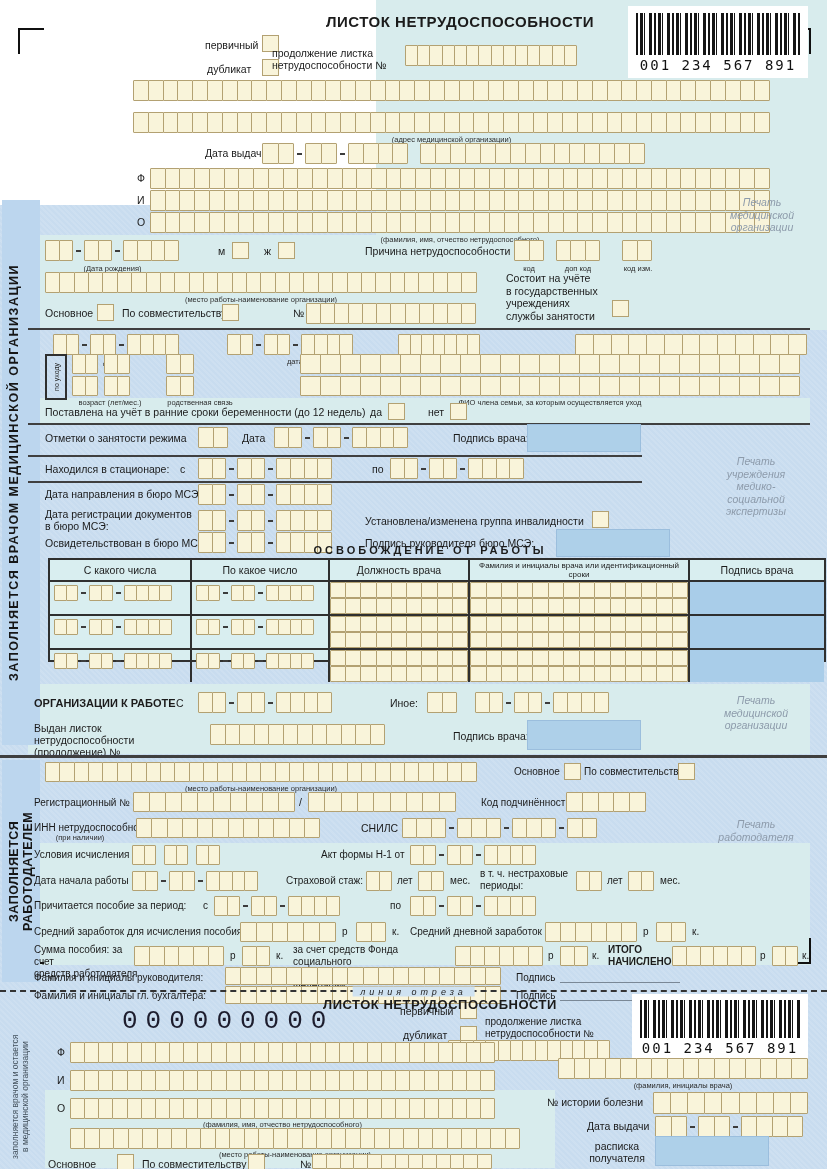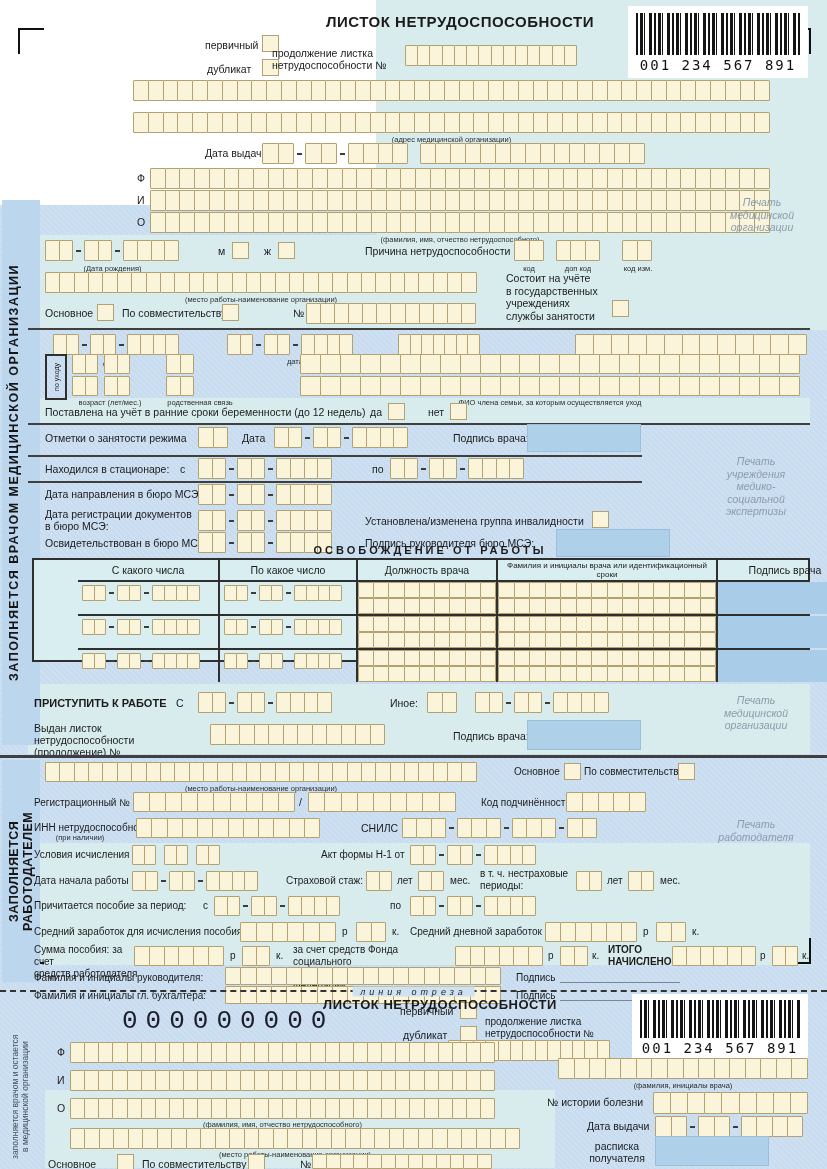--- a/index.html
+++ b/index.html
@@ -33,21 +33,21 @@
   .bars{position:absolute;background:repeating-linear-gradient(90deg,#141414 0 2px,#fff 2px 4px,#141414 4px 7px,#fff 7px 8px,#141414 8px 9px,#fff 9px 13px,#141414 13px 16px,#fff 16px 18px);}
   .bnum{position:absolute;font-family:"DejaVu Sans Mono",monospace;font-size:14px;letter-spacing:2px;color:#111;text-align:center;}
   .serial{position:absolute;font-family:Liberation Mono, monospace;font-size:26px;letter-spacing:8px;color:#1d1d2e;}
   .title{position:absolute;font-weight:bold;font-size:15px;letter-spacing:.5px;text-align:center;white-space:nowrap;}
   .carebox{position:absolute;border:2px solid #2f2f2f;display:flex;align-items:center;justify-content:center;}
   .carebox span{writing-mode:vertical-rl;transform:rotate(180deg);font-size:7px;color:#222;}
   .cutline{position:absolute;left:0;top:990px;width:827px;border-top:2px dashed #333;}
   .cutlbl{position:absolute;left:50%;transform:translate(-50%,-55%);background:#cfe2f1;
     padding:0 8px;font-size:9px;letter-spacing:4px;color:#222;white-space:nowrap;font-style:italic;}
   
-  #rtable{position:absolute;left:32px;top:558px;width:778px;height:104px;border:2px solid #2f2f2f;background:#d9eef0;box-sizing:border-box;padding-left:44px;}
+  #rtable{position:absolute;left:48px;top:558px;width:778px;height:104px;border:2px solid #2f2f2f;background:#d9eef0;box-sizing:border-box;}
   .trow{display:flex;height:34px;border-top:2px solid #2f2f2f;box-sizing:border-box;}
   .throw{height:20px;border-top:0;}
   .tc{box-sizing:border-box;position:relative;flex:none;}
   .tc + .tc{border-left:2px solid #2f2f2f;}
   .th{display:flex;align-items:center;justify-content:center;font-size:10.5px;text-align:center;}
   .gwrap{position:absolute;inset:0;display:flex;flex-direction:column;}
   .gwrap .cells{position:relative;height:50%;width:100%;}
   .sline{position:absolute;border-bottom:1px solid #7a8896;}
   .rtitle{position:absolute;font-weight:bold;font-size:11px;letter-spacing:3px;text-align:center;white-space:nowrap;}
 </style>
@@ -1087,21 +1087,21 @@
               <b></b>
               <b></b>
               <b></b>
             </span>
           </div>
         </div>
       <div class="tc" style="width:136px;background:#a9cde9"></div>
     </div>
   </div>
 
-  <span class="lbl b" style="left:34px;top:697px;font-size:11px">ПРИСТУПИТЬ К РАБОТЕ</span>
+  <span class="lbl b" style="left:34px;top:697px;font-size:11px">ОРГАНИЗАЦИИ К РАБОТЕ</span>
   <span class="lbl" style="left:176px;top:697px">С</span>
   <div class="dg" style="left:198px;top:692px">
     <span class="cells" style="width:28px">
         <b></b>
         <b></b>
       </span>
       <i class="dsh"></i>
     <span class="cells" style="width:28px">
         <b></b>
         <b></b>

